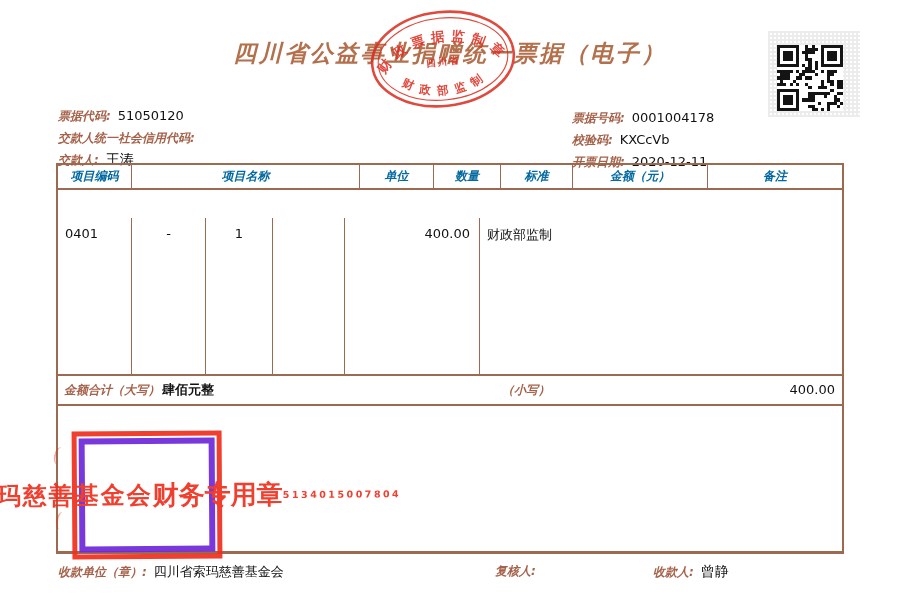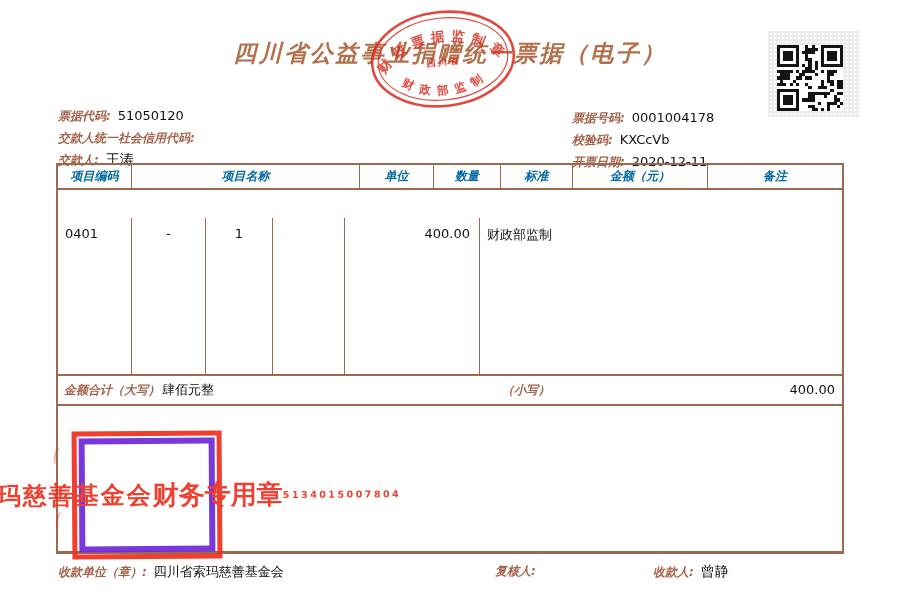--- a/index.html
+++ b/index.html
@@ -41,21 +41,21 @@
   .row-body{height:186px;border-bottom:2px solid #9c6a50;}
   .cell{box-sizing:border-box;border-right:1px solid #9c6a50;overflow:hidden;}
   .cell:last-child{border-right:none;}
   .hcell{display:flex;align-items:center;justify-content:center;
     color:#0369a1;font-style:italic;font-weight:bold;font-size:12px;}
   .bcell{padding-top:8px;font-size:13px;color:#111;margin-top:28px;}
   .c1{width:74px;} .c2{width:228px;} .c3{width:74px;} .c4{width:67px;} .c5{width:72px;} .c6{width:135px;} .c7{flex:1;}
   .ta-c{text-align:center;} .ta-r{text-align:right;padding-right:9px;} .pl{padding-left:7px;}
   .row-totals{position:relative;height:28px;border-bottom:2px solid #9c6a50;font-size:12px;line-height:28px;white-space:nowrap;}
   .row-totals .lbl{margin-left:6px;}
-  .tot-words{font-size:13px;color:#111;margin-left:2px;font-weight:normal;}
+  .tot-words{font-size:13px;color:#111;margin-left:2px;font-weight:bold;}
   .tot-small{position:absolute;left:438px;top:0;}
   .tot-amt{position:absolute;right:7px;top:0;font-size:13px;color:#111;}
   .row-blank{height:145px;}
   
   .sq-stamp{
     position:absolute;left:72px;top:431px;width:150px;height:128px;box-sizing:border-box;
     border:5px solid #ef2f1d;opacity:.92;transform:rotate(-.4deg);
   }
   .sq-inner{
     position:absolute;left:2px;top:2px;right:2px;bottom:2px;border:6px solid #6d28d9;

